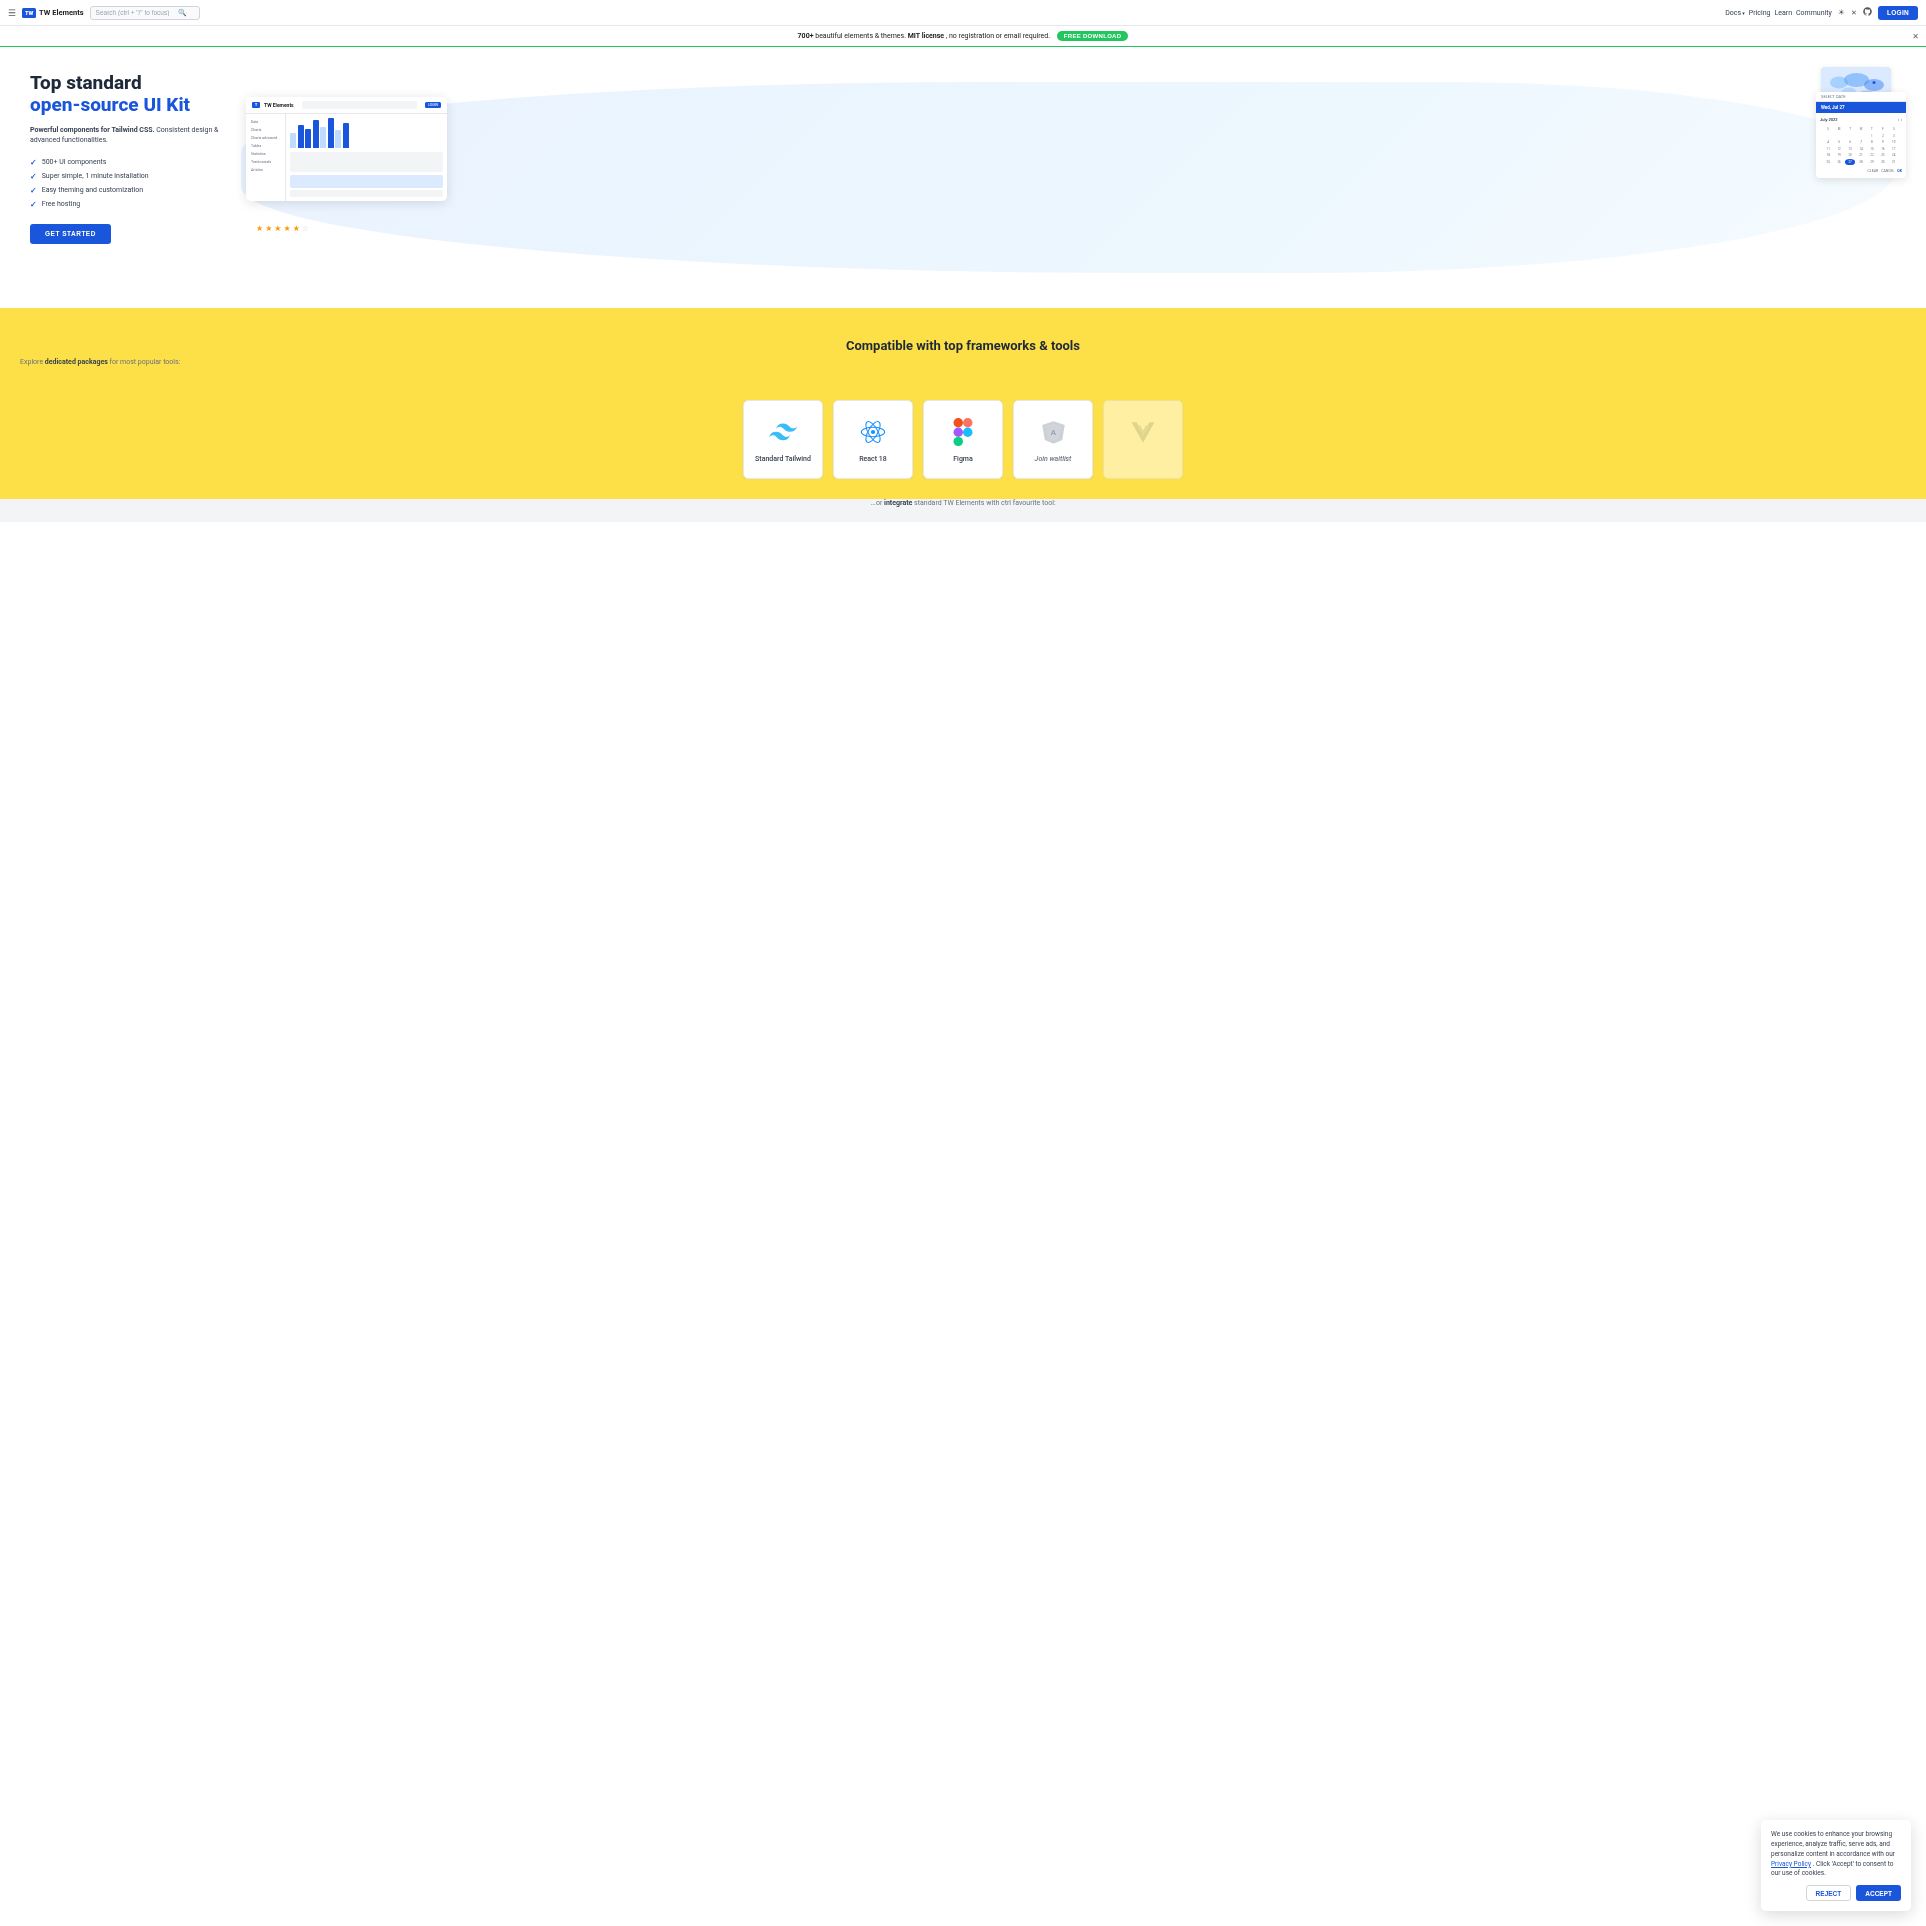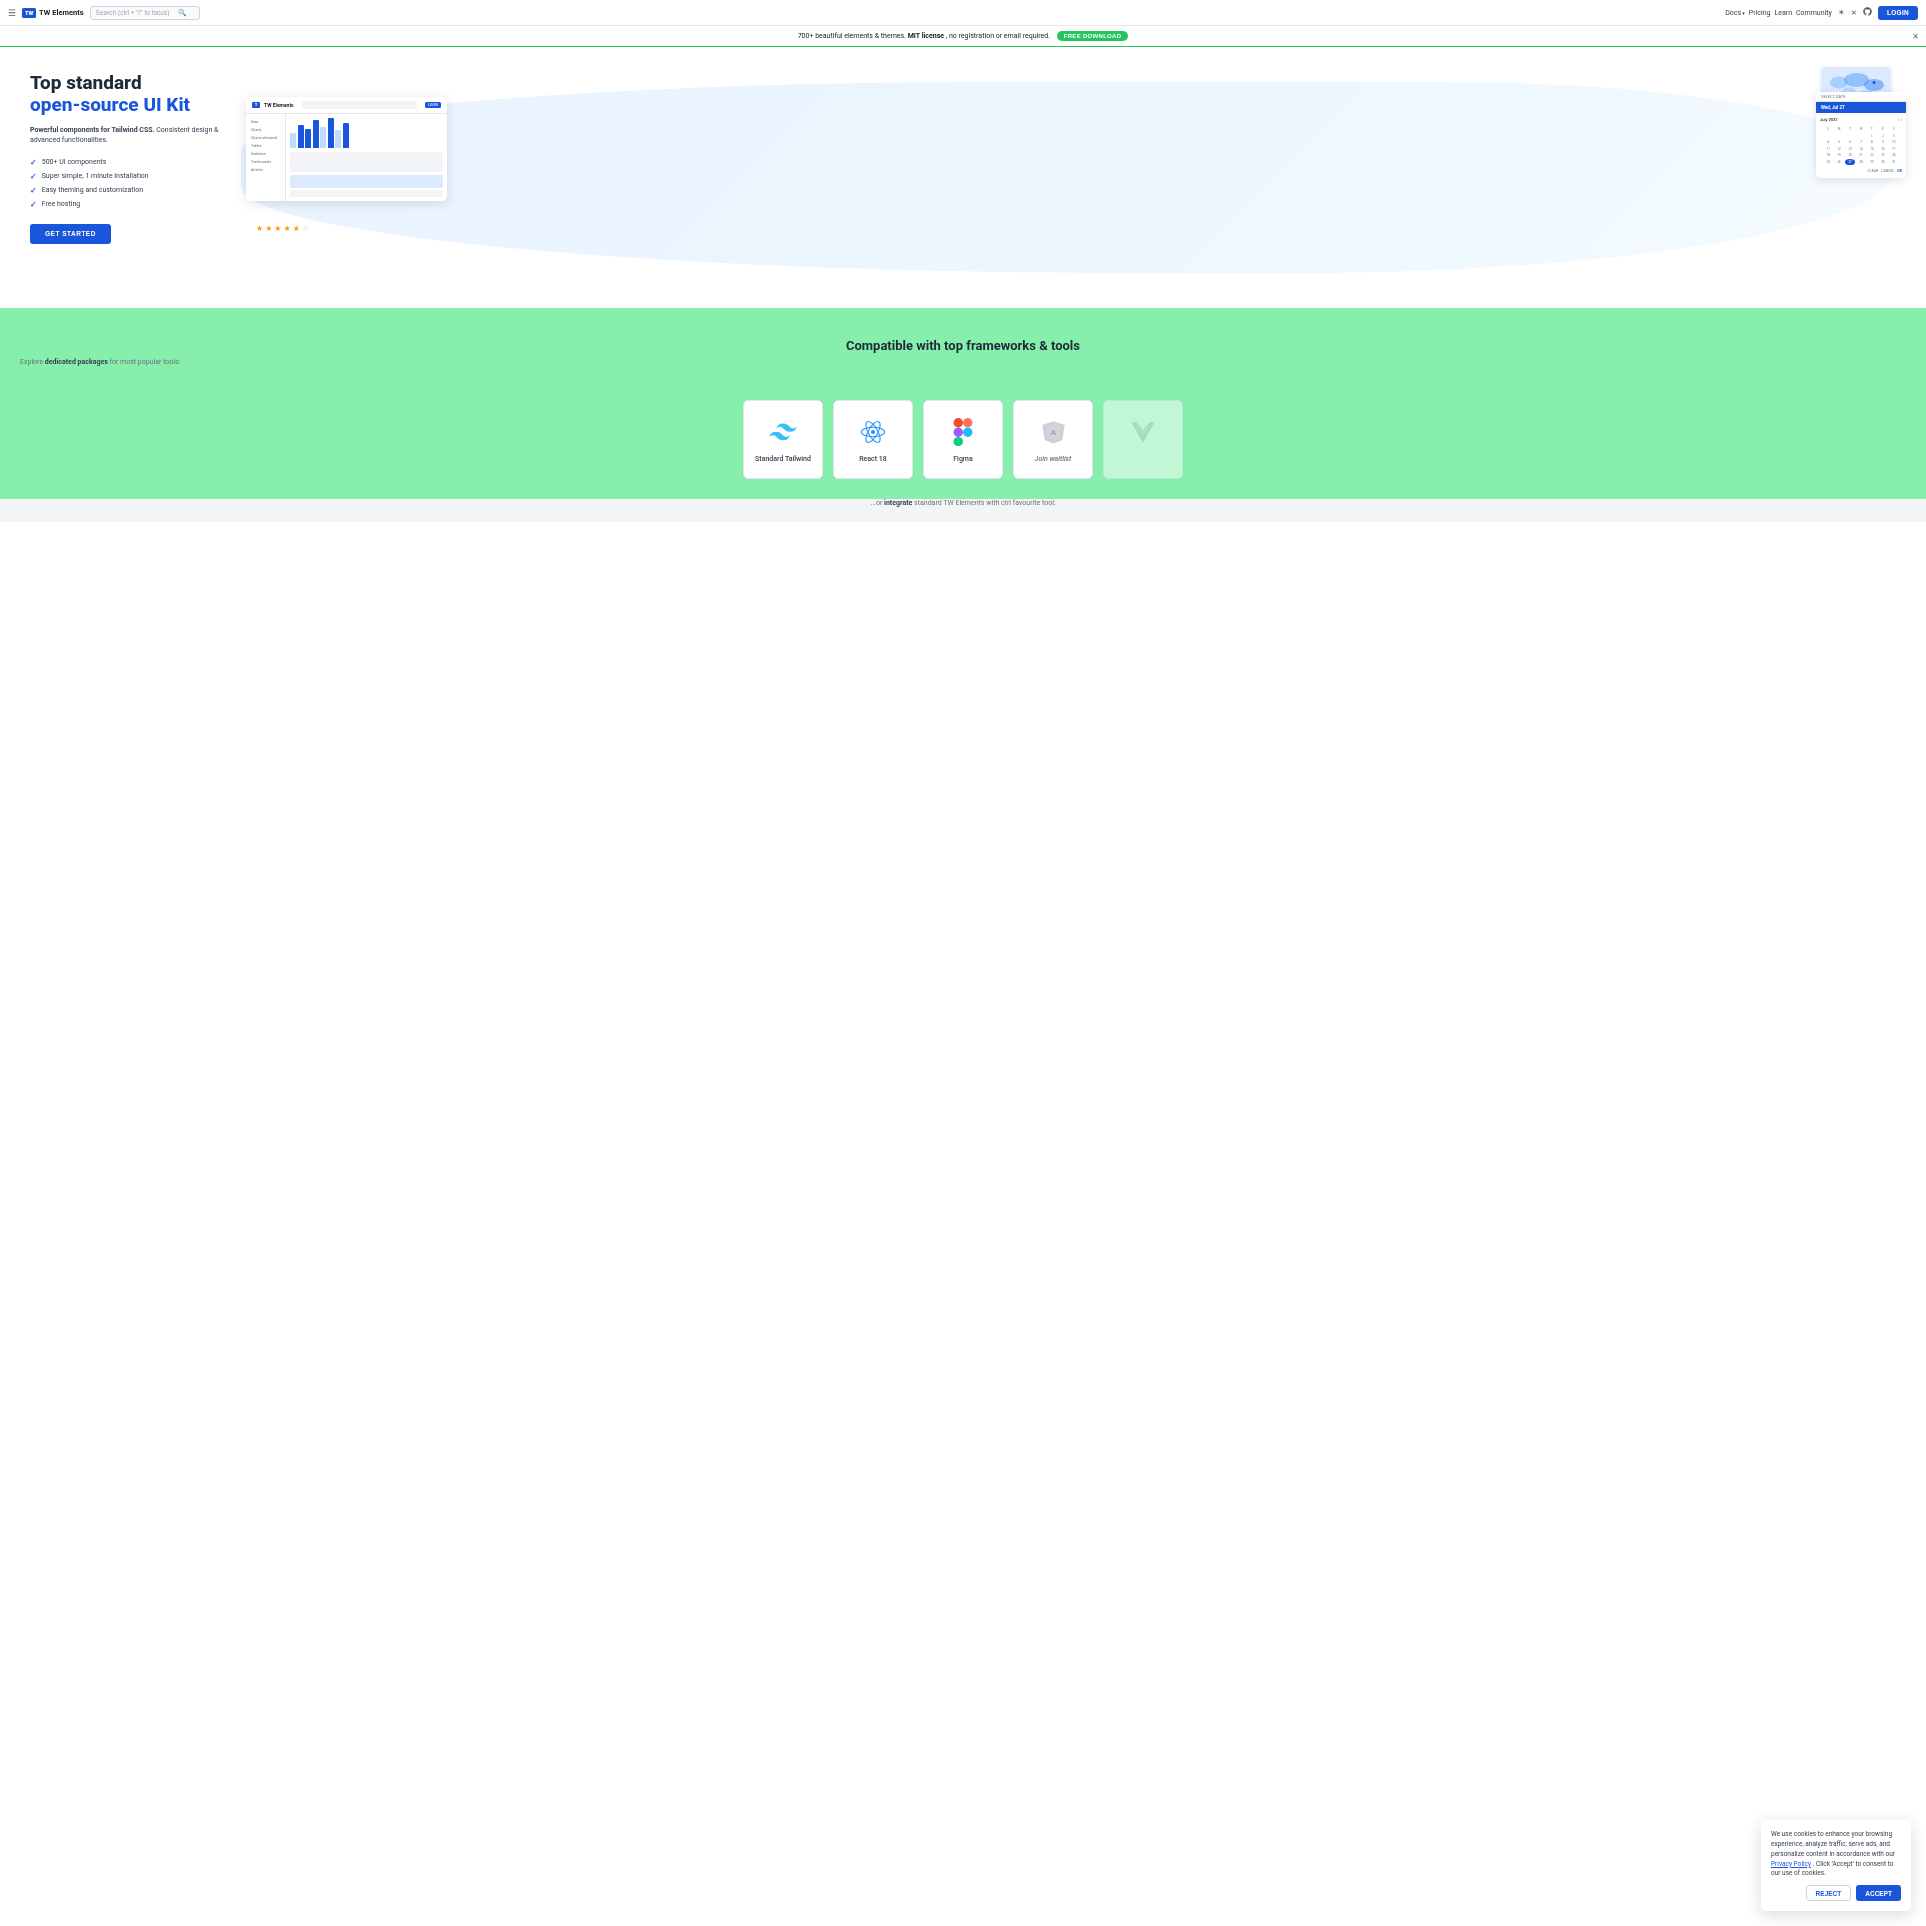--- a/index.html
+++ b/index.html
@@ -33,21 +33,21 @@
       padding: 3.5px 9px; font-size: 6.5px; font-weight: 600; cursor: pointer;
       letter-spacing: 0.3px;
     }
 
     
     .banner {
       background: #fff; border-bottom: 1px solid #22c55e;
       text-align: center; padding: 5px 8px;
       font-size: 7px; color: #222; position: relative;
     }
-    .banner strong { font-weight: 400; }
+    .banner strong { font-weight: 700; }
     .banner .free-btn {
       background: #22c55e; color: #fff; border: none; border-radius: 10px;
       padding: 2px 7px; font-size: 6px; font-weight: 700; cursor: pointer;
       margin-left: 5px; letter-spacing: 0.3px;
     }
     .banner-close { position: absolute; right: 7px; top: 50%; transform: translateY(-50%); cursor: pointer; font-size: 8px; color: #666; }
 
     
     .hero {
       display: flex; align-items: flex-start;
@@ -113,21 +113,21 @@
     }
 
     .mock-stars {
       position: absolute; bottom: 30px; left: 15px;
       display: flex; gap: 2px;
     }
     .mock-star { color: #f59e0b; font-size: 8px; }
 
     
     .section-compatible {
-      background: #86efac; padding: 30px 20px 20px;
+      background: #fde047; padding: 30px 20px 20px;
     }
     .section-title { text-align: center; font-size: 13px; font-weight: 700; color: #1e2939; margin-bottom: 5px; }
     .section-subtitle { text-align: left; font-size: 7px; color: #6b7280; margin-bottom: 34px; }
     .section-subtitle strong { font-weight: 700; color: #374151; }
 
     .frameworks-grid {
       display: flex; gap: 10px; justify-content: center; flex-wrap: nowrap; overflow: hidden;
     }
     .framework-card {
       background: #fff; border-radius: 5px; padding: 15px 10px;

